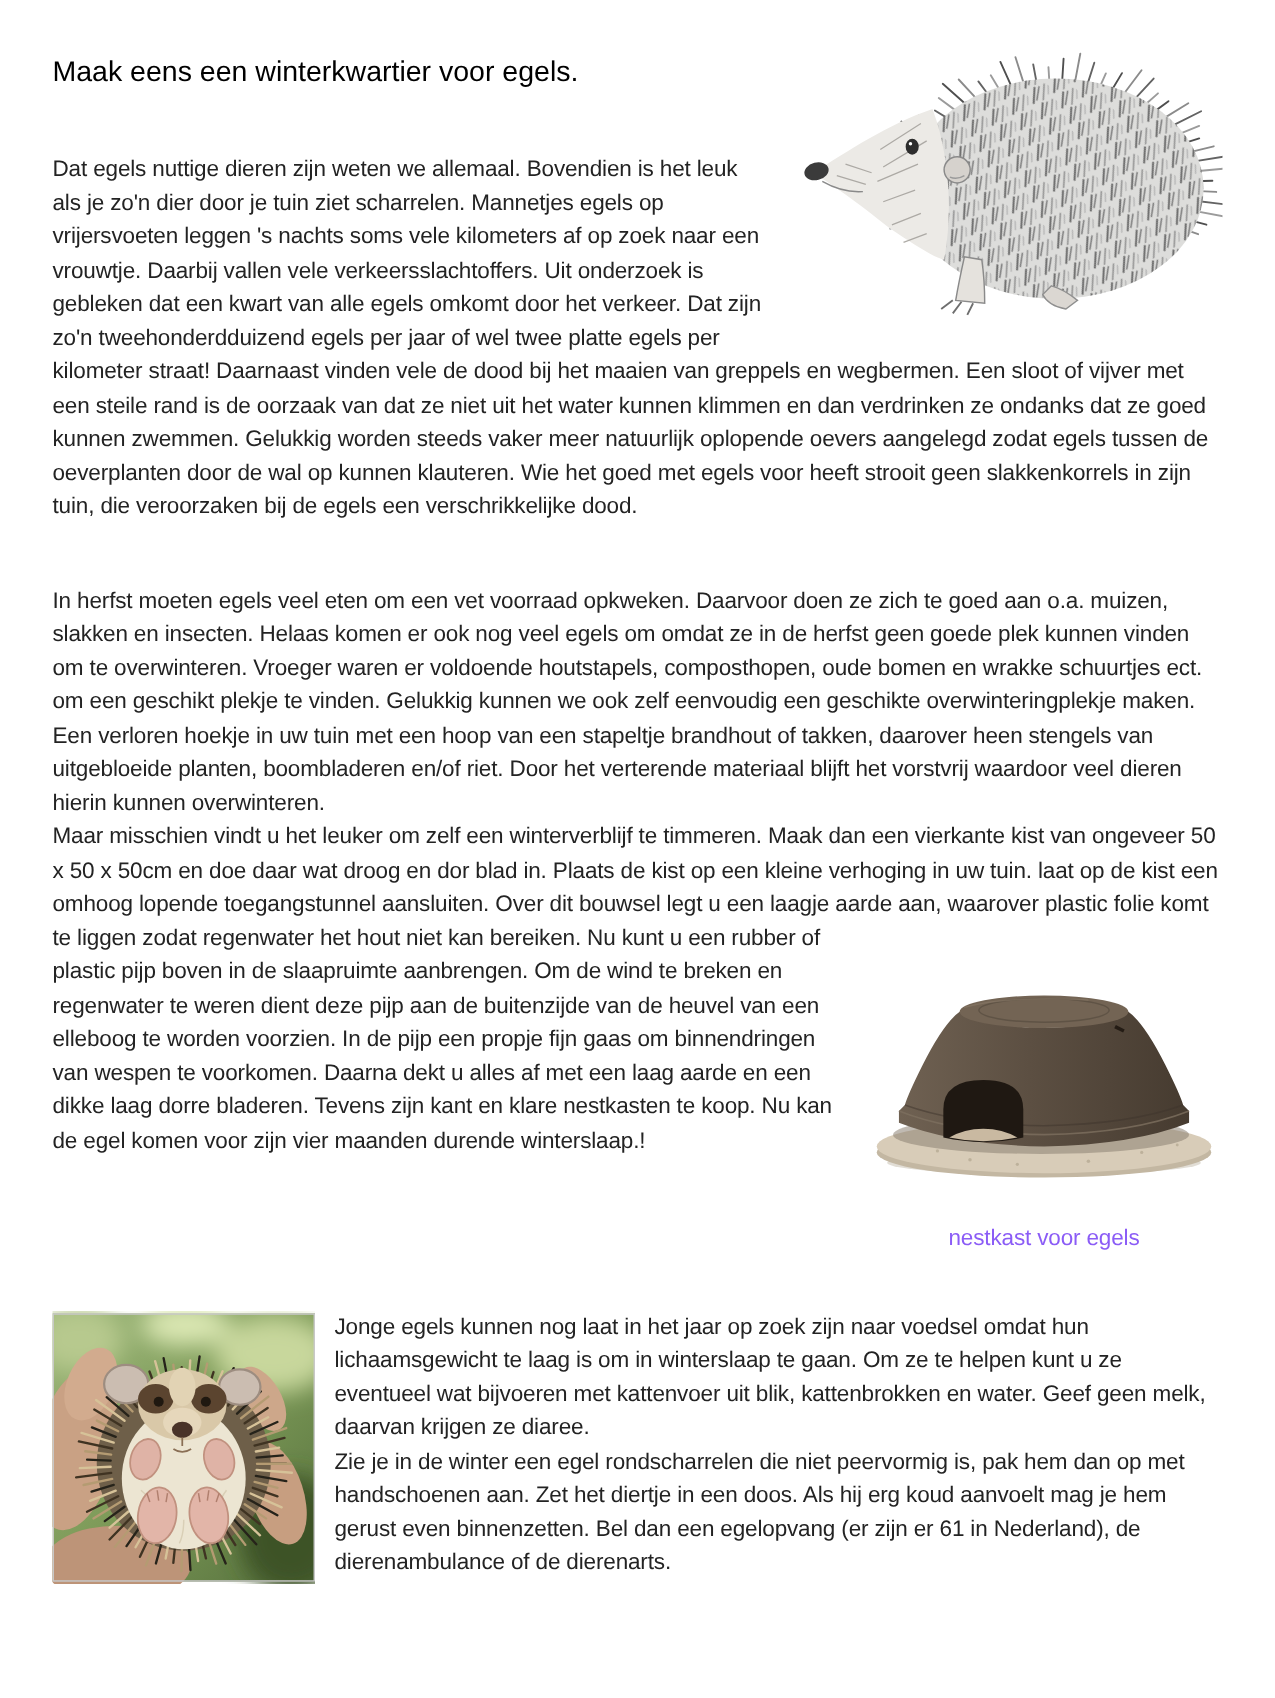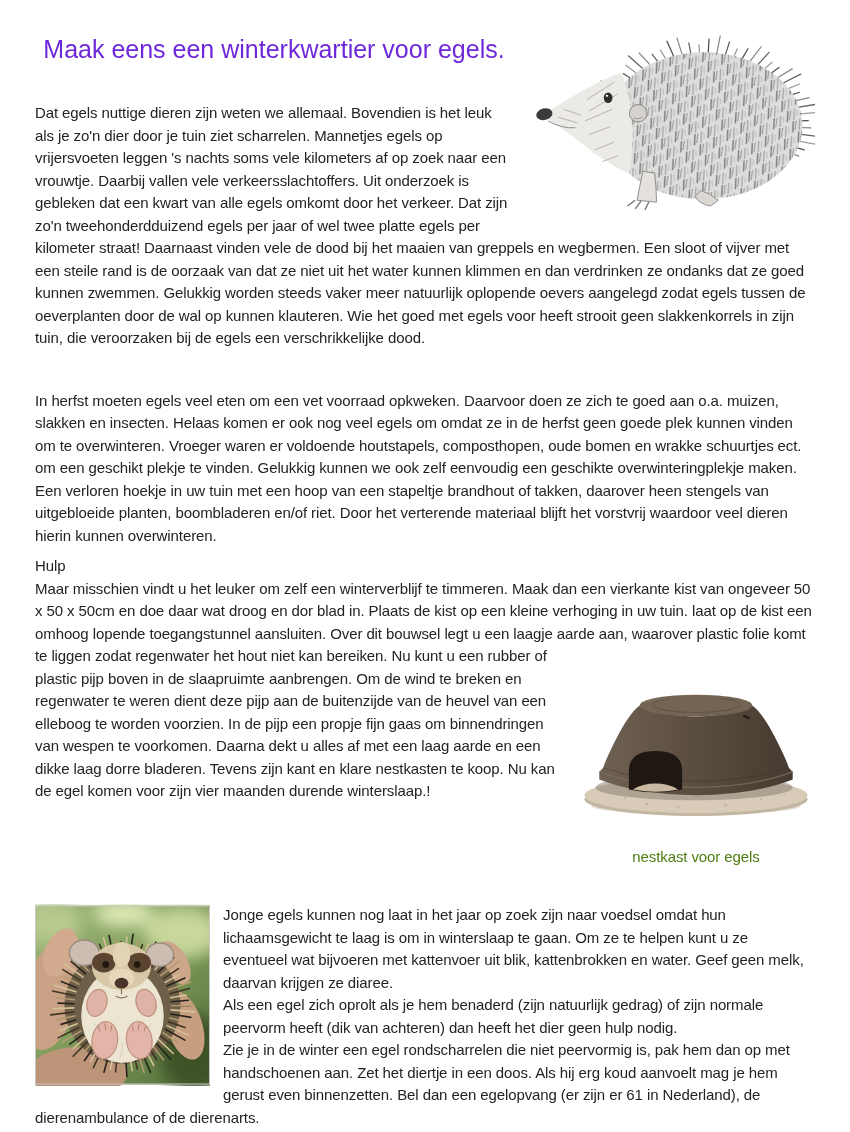--- a/index.html
+++ b/index.html
@@ -3,29 +3,29 @@
 <meta charset="utf-8">
 <style>
   html,body{margin:0;padding:0;}
   body{width:850px;height:1132px;background:#ffffff;overflow:hidden;}
   .page{
     padding:22px 35px 0 35px;
     font-family:"Liberation Sans","DejaVu Sans",sans-serif;
     font-size:15px;line-height:22.5px;color:#232323;letter-spacing:-0.1px;
   }
   h1.title{
-    font-size:25px;font-weight:400;line-height:26px;color:#6d28d9;
-    margin:14px 0 40px 0;letter-spacing:0;text-align:center;
+    font-size:19px;font-weight:400;line-height:26px;color:#000000;
+    margin:14px 0 40px 0;letter-spacing:0;
   }
   p{margin:0;}
   .mt-50{margin-top:40px;}
   .heading{margin-top:8px;}
   .float-hedgehog{float:right;width:290px;height:188px;margin:4px 0 10px 12px;}
   .float-nestbox{float:right;width:238px;margin:2px 0 6px 12px;text-align:center;}
-  .float-nestbox .caption{margin-top:26px;color:#4d7c0f;}
+  .float-nestbox .caption{margin-top:26px;color:#8b5cf6;}
   .young{clear:both;padding-top:30px;}
   .float-photo{float:left;width:175px;height:182px;margin:0 13px 4px 0;}
   svg{display:block;}
 </style>
 </head>
 <body>
 
 <div class="page">
 
   <div class="float-hedgehog">
@@ -110,21 +110,20 @@
       </g>
     </svg>
   </div>
 
   <h1 class="title">Maak eens een winterkwartier voor egels.</h1>
 
   <p>Dat egels nuttige dieren zijn weten we allemaal. Bovendien is het leuk als je zo'n dier door je tuin ziet scharrelen. Mannetjes egels op vrijersvoeten leggen 's nachts soms vele kilometers af op zoek naar een vrouwtje. Daarbij vallen vele verkeersslachtoffers. Uit onderzoek is gebleken dat een kwart van alle egels omkomt door het verkeer. Dat zijn zo'n tweehonderdduizend egels per jaar of wel twee platte egels per kilometer straat! Daarnaast vinden vele de dood bij het maaien van greppels en wegbermen. Een sloot of vijver met een steile rand is de oorzaak van dat ze niet uit het water kunnen klimmen en dan verdrinken ze ondanks dat ze goed kunnen zwemmen. Gelukkig worden steeds vaker meer natuurlijk oplopende oevers aangelegd zodat egels tussen de oeverplanten door de wal op kunnen klauteren. Wie het goed met egels voor heeft strooit geen slakkenkorrels in zijn tuin, die veroorzaken bij de egels een verschrikkelijke dood.</p>
 
   <p class="mt-50">In herfst moeten egels veel eten om een vet voorraad opkweken. Daarvoor doen ze zich te goed aan o.a. muizen, slakken en insecten. Helaas komen er ook nog veel egels om omdat ze in de herfst geen goede plek kunnen vinden om te overwinteren. Vroeger waren er voldoende houtstapels, composthopen, oude bomen en wrakke schuurtjes ect. om een geschikt plekje te vinden. Gelukkig kunnen we ook zelf eenvoudig een geschikte overwinteringplekje maken. Een verloren hoekje in uw tuin met een hoop van een stapeltje brandhout of takken, daarover heen stengels van uitgebloeide planten, boombladeren en/of riet. Door het verterende materiaal blijft het vorstvrij waardoor veel dieren hierin kunnen overwinteren.</p>
 
-  <p class="heading">Hulp</p>
   <p>Maar misschien vindt u het leuker om zelf een winterverblijf te timmeren. Maak dan een vierkante kist van ongeveer 50 x 50 x 50cm en doe daar wat droog en dor blad in. Plaats de kist op een kleine verhoging in uw tuin. laat op de kist een omhoog lopende toegangstunnel aansluiten. Over dit bouwsel legt u een laagje aarde aan, waarover plastic folie komt te liggen zodat regenwater het hout niet kan bereiken. Nu kunt u een rubber of</p>
 
   <div>
     <div class="float-nestbox">
       <svg viewBox="0 0 240 152" width="238" height="150">
         <defs>
           <linearGradient id="domeG" x1="0" y1="0" x2="1" y2="0">
             <stop offset="0" stop-color="#6f6152"></stop>
             <stop offset="0.45" stop-color="#5c4f42"></stop>
             <stop offset="1" stop-color="#463b30"></stop>
@@ -298,17 +297,16 @@
           <ellipse cx="106" cy="137" rx="13" ry="19" fill="#e2b5a8" transform="rotate(-8 106 137)"></ellipse>
         </g>
         <g stroke="#b07f6e" stroke-width="1" fill="none">
           <path d="M64,122 L66,128 M71,120 L72,127 M78,122 L77,128"></path>
           <path d="M99,122 L100,128 M106,120 L105,127 M113,122 L111,128"></path>
         </g>
         <rect x="0.5" y="0.5" width="177" height="181" fill="none" stroke="#c8c8c8"></rect>
       </svg>
     </div>
     <p>Jonge egels kunnen nog laat in het jaar op zoek zijn naar voedsel omdat hun lichaamsgewicht te laag is om in winterslaap te gaan. Om ze te helpen kunt u ze eventueel wat bijvoeren met kattenvoer uit blik, kattenbrokken en water. Geef geen melk, daarvan krijgen ze diaree.</p>
-    <p>Als een egel zich oprolt als je hem benaderd (zijn natuurlijk gedrag) of zijn normale peervorm heeft (dik van achteren) dan heeft het dier geen hulp nodig.</p>
     <p>Zie je in de winter een egel rondscharrelen die niet peervormig is, pak hem dan op met handschoenen aan. Zet het diertje in een doos. Als hij erg koud aanvoelt mag je hem gerust even binnenzetten. Bel dan een egelopvang (er zijn er 61 in Nederland), de dierenambulance of de dierenarts.</p>
   </div>
 
 </div>
 
 </body></html>

